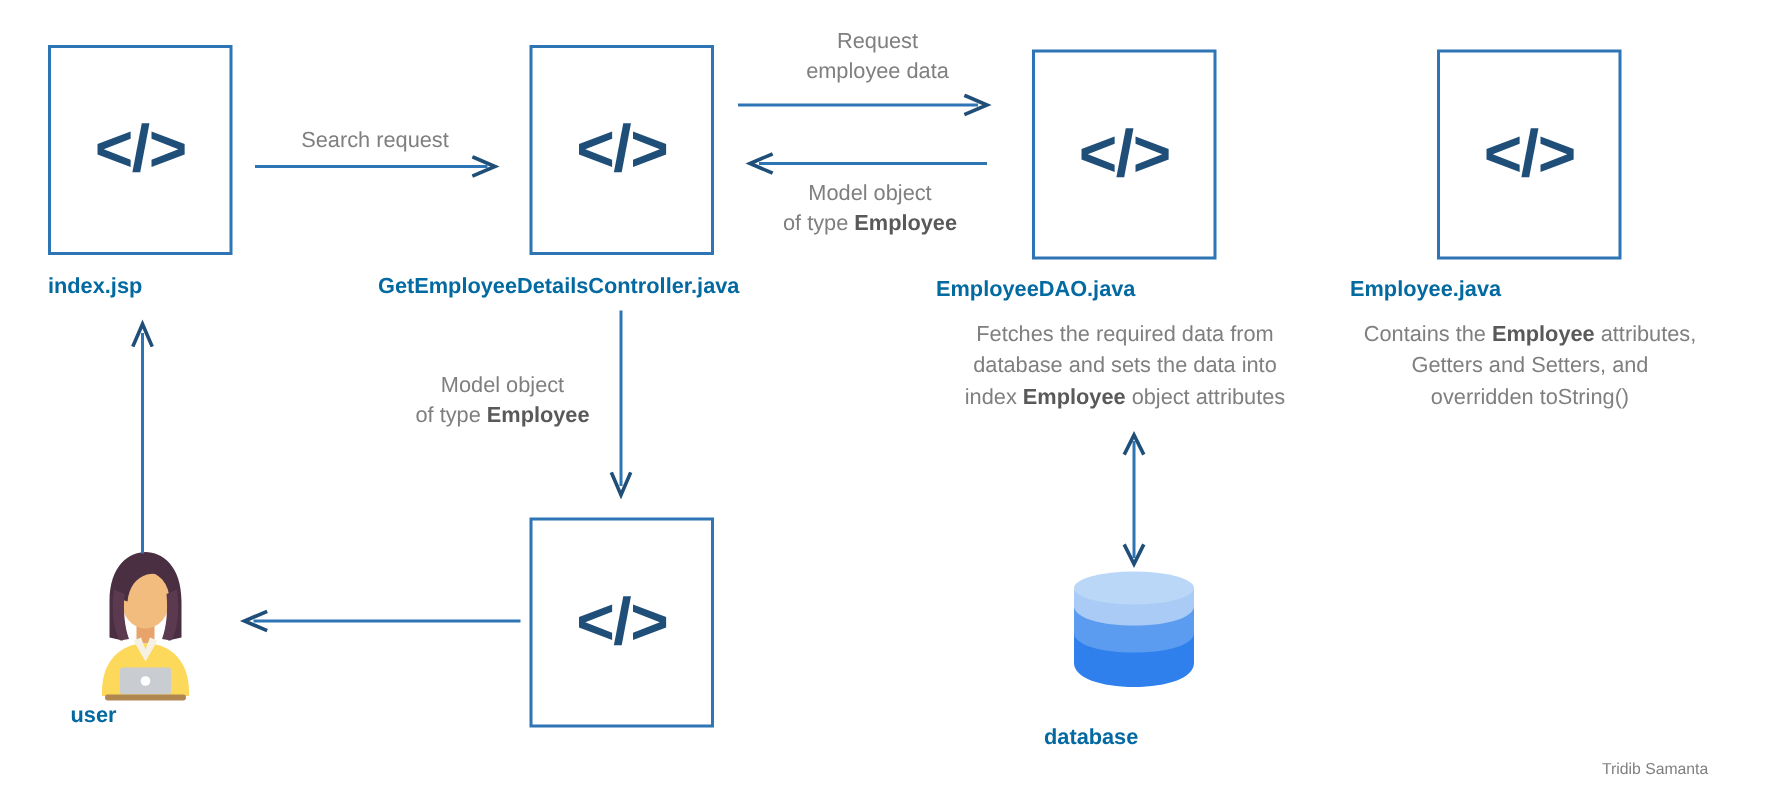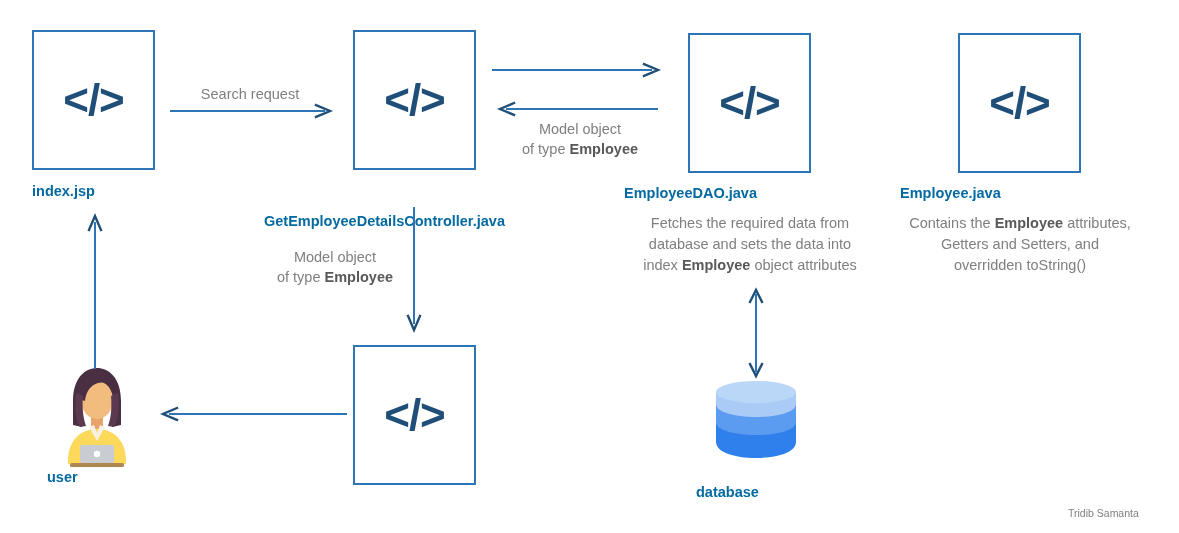--- a/index.html
+++ b/index.html
@@ -81,21 +81,21 @@
 <div id="canvas">
 
   <div class="code-box" style="left:32px; top:30px; width:123px; height:140px;">
     <span class="code-glyph">&lt;/&gt;</span>
   </div>
   <div class="node-label" style="left:32px; top:183px; width:123px;">index.jsp</div>
 
   <div class="code-box" style="left:353px; top:30px; width:123px; height:140px;">
     <span class="code-glyph">&lt;/&gt;</span>
   </div>
-  <div class="node-label" style="left:264px; top:183px; width:300px;margin-top:30px;">GetEmployeeDetailsController.java</div>
+  <div class="node-label" style="left:252px; top:183px; width:300px;">GetEmployeeDetailsController.java</div>
 
   <div class="code-box" style="left:688px; top:33px; width:123px; height:140px;">
     <span class="code-glyph">&lt;/&gt;</span>
   </div>
   <div class="node-label" style="left:624px; top:185px; width:252px;">EmployeeDAO.java</div>
   <div class="desc-text" style="left:610px; top:213px; width:280px;">
     <span>Fetches the required data from</span><br>
     <span>database and sets the data into</span><br>
     <span>index </span><b>Employee</b><span> object attributes</span>
   </div>
@@ -151,20 +151,24 @@
   <div class="node-label" style="left:696px; top:484px; width:120px;">database</div>
 
   <div class="edge-label" style="left:150px; top:84px; width:200px;">
     <span>Search request</span>
   </div>
   <svg class="arrow-svg" style="left:170px; top:103px;" width="165" height="16">
     <line x1="0" y1="8" x2="155" y2="8" stroke="#2E75B6" stroke-width="2"></line>
     <path d="M146 2 L160 8 L146 14" fill="none" stroke="#1F4E79" stroke-width="2.4" stroke-linecap="square"></path>
   </svg>
 
+  <div class="edge-label" style="left:485px; top:18px; width:200px;">
+    <span>Request</span><br>
+    <span>employee data</span>
+  </div>
   <svg class="arrow-svg" style="left:492px; top:62px;" width="175" height="16">
     <line x1="0" y1="8" x2="160" y2="8" stroke="#2E75B6" stroke-width="2"></line>
     <path d="M152 2 L166 8 L152 14" fill="none" stroke="#1F4E79" stroke-width="2.4" stroke-linecap="square"></path>
   </svg>
 
   <svg class="arrow-svg" style="left:492px; top:101px;" width="175" height="16">
     <line x1="14" y1="8" x2="166" y2="8" stroke="#2E75B6" stroke-width="2"></line>
     <path d="M22 2 L8 8 L22 14" fill="none" stroke="#1F4E79" stroke-width="2.4" stroke-linecap="square"></path>
   </svg>
   <div class="edge-label" style="left:480px; top:119px; width:200px;">

